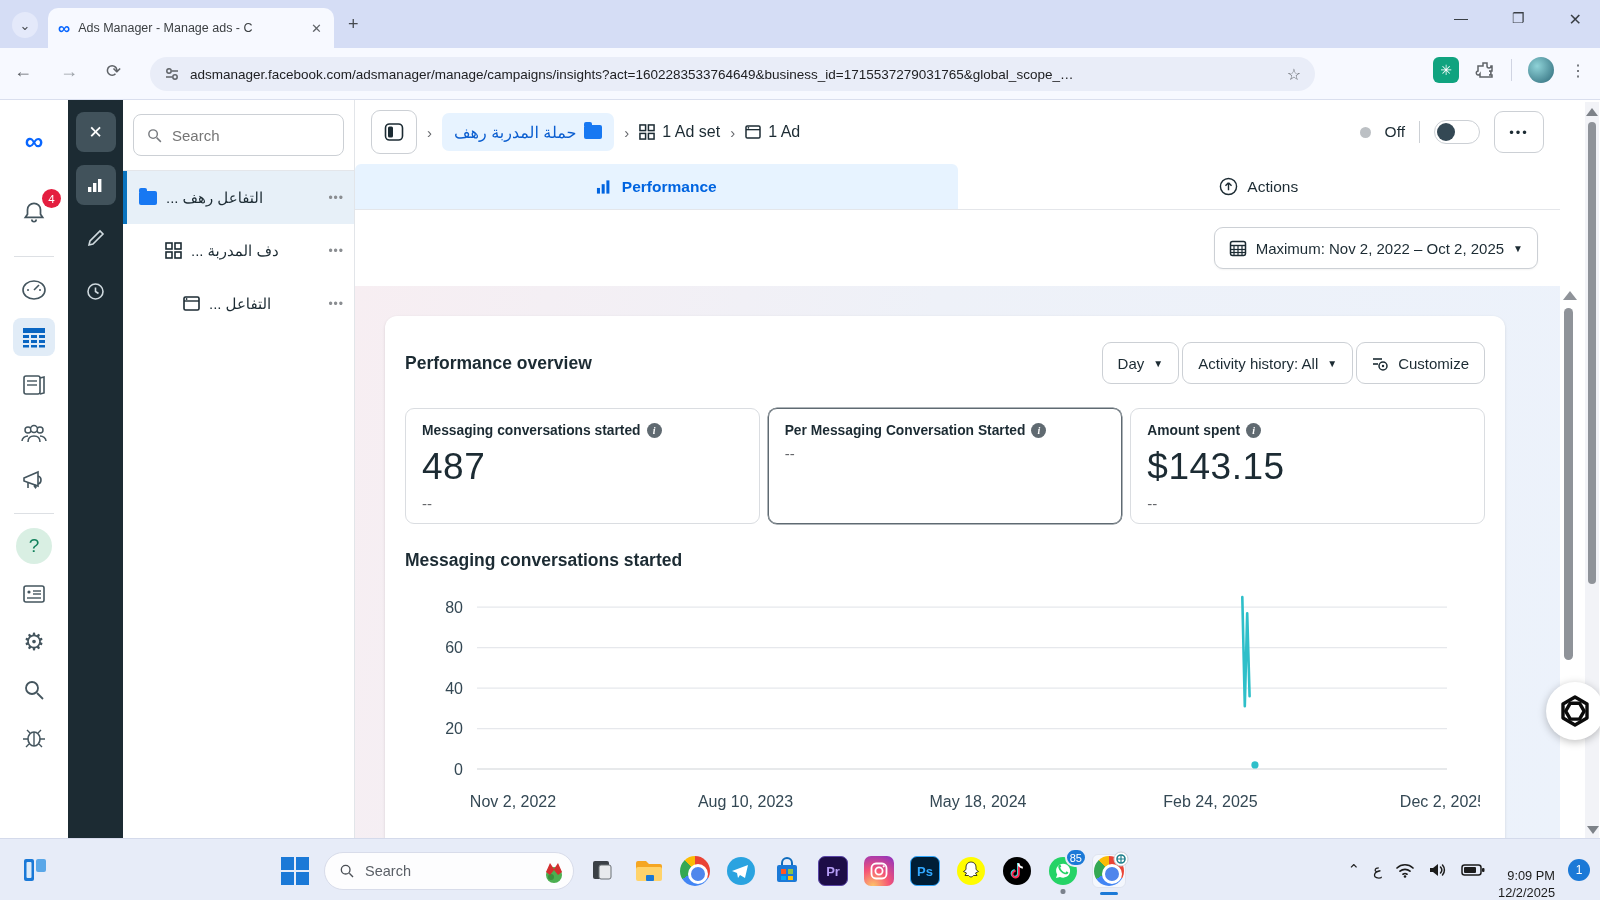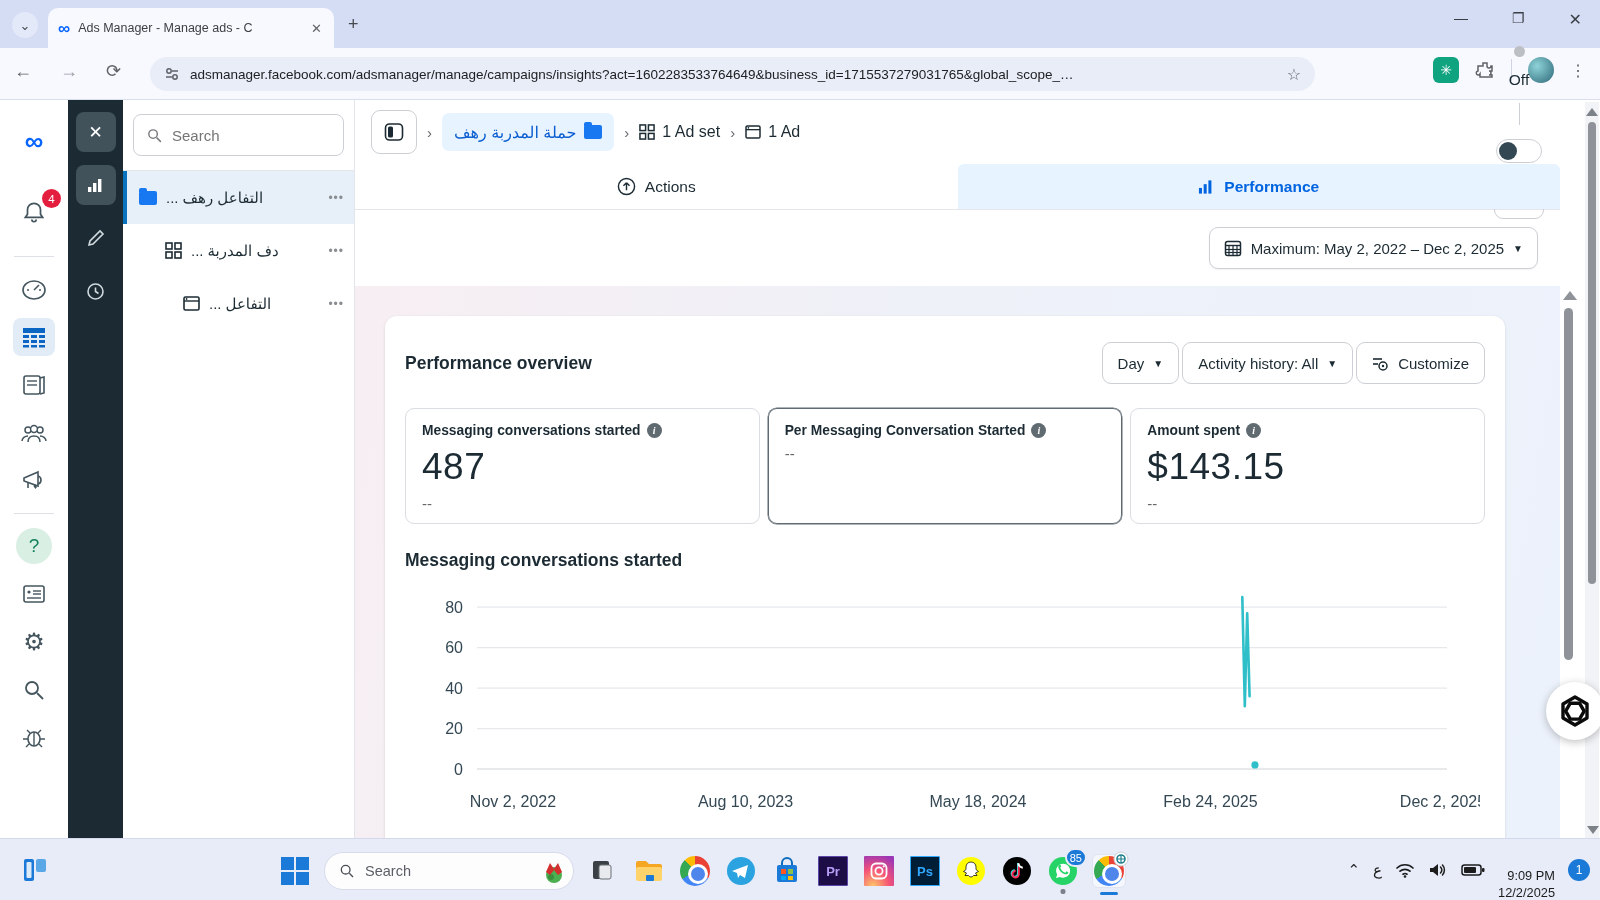--- a/index.html
+++ b/index.html
@@ -53,21 +53,21 @@
   .folder-blue::before { content:""; position:absolute; top:-3px; left:0; width:8px; height:4px; background:#1778f2; border-radius:2px 2px 0 0; }
   .ind1 { padding-left:42px; } .ind2 { padding-left:60px; }
 
   
   #main { position:absolute; left:355px; top:100px; width:1205px; height:738px; background:#fff; }
   #mainhead { height:64px; display:flex; align-items:center; padding:0 16px; gap:10px; }
   .collapse-btn { width:46px; height:44px; border:1px solid #ccd0d5; border-radius:9px; display:flex; align-items:center; justify-content:center; }
   .crumb-chev { color:#65676b; font-size:15px; }
   .crumb-chip { background:#e7f3ff; border-radius:7px; height:38px; display:flex; align-items:center; gap:8px; padding:0 12px; color:#0b5ed0; font-size:16px; }
   .crumb-item { display:flex; align-items:center; gap:7px; font-size:16px; color:#1c2b33; }
-  #mainhead .right { margin-left:auto; display:flex; align-items:center; gap:14px;flex-direction:column; }
+  #mainhead .right { margin-left:auto; display:flex; align-items:center; gap:14px; }
   .off-dot { width:11px; height:11px; border-radius:50%; background:#bcc0c4; }
   .toggle { width:46px; height:24px; border:1px solid #ccd0d5; border-radius:13px; background:#fff; position:relative; }
   .toggle .knob { position:absolute; left:2px; top:2px; width:18px; height:18px; border-radius:50%; background:#344854; }
   .kebab-btn { width:50px; height:42px; border:1px solid #ccd0d5; border-radius:9px; display:flex; align-items:center; justify-content:center; color:#1c2b33; letter-spacing:2px; font-size:13px; }
 
   #tabsrow { height:46px; display:flex; border-bottom:1px solid #e4e6ea; }
   .seg { flex:1; display:flex; align-items:center; justify-content:center; gap:9px; font-size:15.5px; }
   .seg.active { background:#e7f3ff; color:#0064e0; font-weight:bold; border-radius:6px 6px 0 0; }
   .seg.plain { color:#1c2b33; }
 
@@ -100,21 +100,21 @@
   #ai-widget { position:absolute; left:1546px; top:682px; width:58px; height:58px; border-radius:50%; background:#fff; box-shadow:0 2px 8px rgba(0,0,0,.25); display:flex; align-items:center; justify-content:center; }
 
   
   #taskbar { position:absolute; left:0; top:838px; width:1600px; height:62px; background:#e7ecf8; border-top:1px solid #d4daeb; }
   .tb-ic { width:34px; height:34px; display:flex; align-items:center; justify-content:center; border-radius:6px; position:relative; }
   #tb-center { position:absolute; left:278px; top:13px; display:flex; gap:12px; align-items:center; }
   .tb-search { width:250px; height:38px; background:#fdfdfe; border:1px solid #d8dcea; border-radius:19px; display:flex; align-items:center; gap:10px; padding:0 6px 0 14px; color:#5a5f66; }
   .tb-search span { font-size:14.5px; }
   .win-logo { display:grid; grid-template-columns:13px 13px; grid-template-rows:13px 13px; gap:2px; }
   .win-logo div { background:#1b79d7; }
-  .appbox { width:30px; height:30px; border-radius:1px; display:flex; align-items:center; justify-content:center; color:#fff; font-weight:bold; font-size:13px; }
+  .appbox { width:30px; height:30px; border-radius:7px; display:flex; align-items:center; justify-content:center; color:#fff; font-weight:bold; font-size:13px; }
   .run-dot { position:absolute; bottom:-6px; left:50%; transform:translateX(-50%); width:5px; height:5px; border-radius:2px; background:#7a818c; }
   .chrome-ball { width:30px; height:30px; border-radius:50%; background:conic-gradient(#ea4335 0 33%, #4285f4 33% 66%, #34a853 66% 88%, #fbbc05 88% 100%); position:relative; }
   .chrome-ball::after { content:""; position:absolute; left:8px; top:8px; width:14px; height:14px; border-radius:50%; background:#4f86ec; border:3px solid #fff; }
   .tb-active { background:#f4f7fd; border:1px solid #dfe4f0; }
   .tb-active::after { content:""; position:absolute; bottom:-8px; left:50%; transform:translateX(-50%); width:18px; height:3px; border-radius:2px; background:#1b79d7; }
   .badge-blue { position:absolute; top:-6px; right:-7px; min-width:19px; height:19px; border-radius:10px; background:#1b79d7; color:#fff; font-size:11px; display:flex; align-items:center; justify-content:center; padding:0 3px; border:2px solid #e7ecf8; }
   #tray { position:absolute; right:10px; top:6px; display:flex; align-items:center; gap:13px; height:50px; }
   .tray-txt { font-size:13px; color:#1c1c1c; }
   .clockblk { text-align:right; font-size:12.8px; line-height:1.35; color:#1c1c1c;margin-top:28px; }
   .notif { width:22px; height:22px; border-radius:50%; background:#1b79d7; color:#fff; font-size:12px; display:flex; align-items:center; justify-content:center; }
@@ -359,49 +359,49 @@
         <span style="font-size:15.5px;">Off</span>
         <div class="vdiv" style="background:#ccd0d5;"></div>
         <div class="toggle">
             <div class="knob"></div>
           </div>
         <div class="kebab-btn">•••</div>
       </div>
     </div>
 
     <div id="tabsrow">
-      <div class="seg plain">
-        <svg class="ic" width="19" height="19" viewBox="0 0 20 20">
-            <circle cx="10" cy="10" r="8.5" fill="none" stroke="#1c2b33" stroke-width="1.5"></circle>
-            <path d="M10 14V6m0 0l-3.2 3.2M10 6l3.2 3.2" fill="none" stroke="#1c2b33" stroke-width="1.5"></path>
-          </svg>
-        <span>Actions</span>
-      </div>
       <div class="seg active">
         <svg class="ic" width="17" height="16" viewBox="0 0 18 16">
             <rect x="1" y="9" width="3.2" height="6" fill="#0064e0"></rect>
             <rect x="6" y="5" width="3.2" height="10" fill="#0064e0"></rect>
             <rect x="11" y="1" width="3.2" height="14" fill="#0064e0"></rect>
           </svg>
         <span>Performance</span>
+      </div>
+      <div class="seg plain">
+        <svg class="ic" width="19" height="19" viewBox="0 0 20 20">
+            <circle cx="10" cy="10" r="8.5" fill="none" stroke="#1c2b33" stroke-width="1.5"></circle>
+            <path d="M10 14V6m0 0l-3.2 3.2M10 6l3.2 3.2" fill="none" stroke="#1c2b33" stroke-width="1.5"></path>
+          </svg>
+        <span>Actions</span>
       </div>
     </div>
 
     <div id="filterrow">
       <div class="daterange">
         <svg class="ic" width="18" height="18" viewBox="0 0 18 18">
             <rect x="1.5" y="2.5" width="15" height="14" rx="2" fill="none" stroke="#1c2b33" stroke-width="1.5"></rect>
             <line x1="1.5" y1="6.5" x2="16.5" y2="6.5" stroke="#1c2b33" stroke-width="1.4"></line>
             <line x1="5" y1="6.5" x2="5" y2="16" stroke="#1c2b33" stroke-width="1.2"></line>
             <line x1="9" y1="6.5" x2="9" y2="16" stroke="#1c2b33" stroke-width="1.2"></line>
             <line x1="13" y1="6.5" x2="13" y2="16" stroke="#1c2b33" stroke-width="1.2"></line>
             <line x1="1.5" y1="10.5" x2="16.5" y2="10.5" stroke="#1c2b33" stroke-width="1.2"></line>
             <line x1="1.5" y1="13.5" x2="16.5" y2="13.5" stroke="#1c2b33" stroke-width="1.2"></line>
           </svg>
-        <span>Maximum: May 2, 2022 – Dec 2, 2025</span>
+        <span>Maximum: Nov 2, 2022 – Oct 2, 2025</span>
         <span class="caret">▼</span>
       </div>
     </div>
 
     <div id="content">
       <div id="card">
         <div class="card-top">
           <div class="h-overview">Performance overview</div>
           <div class="ctrls">
             <div class="btn-o">

